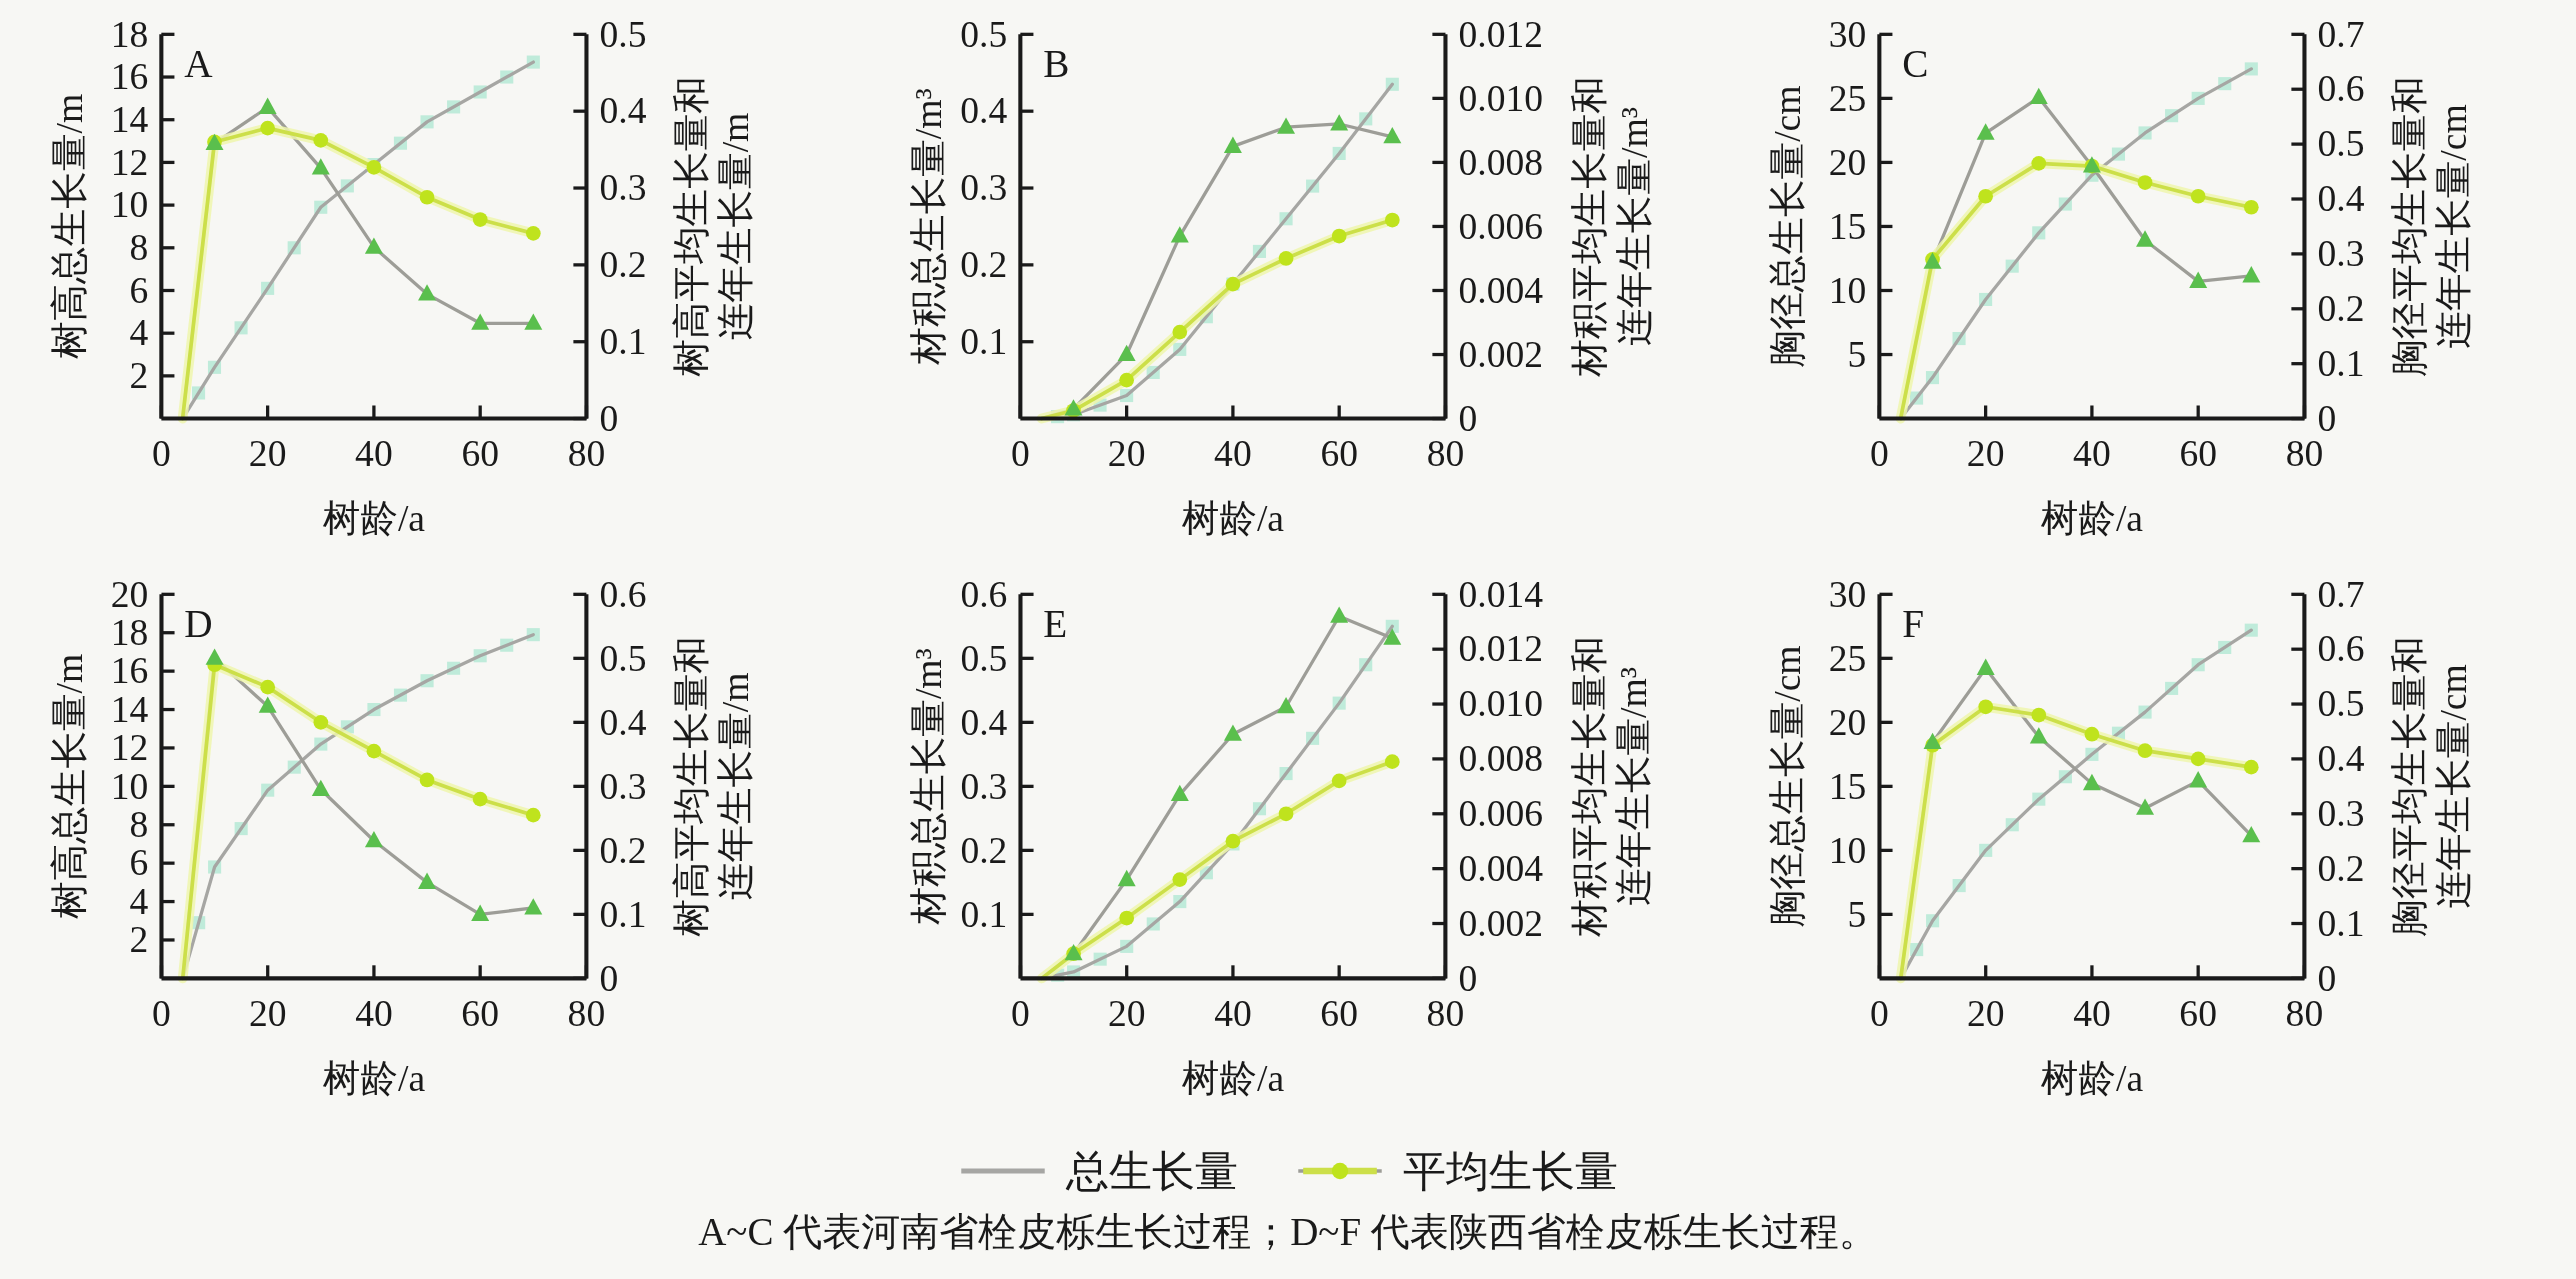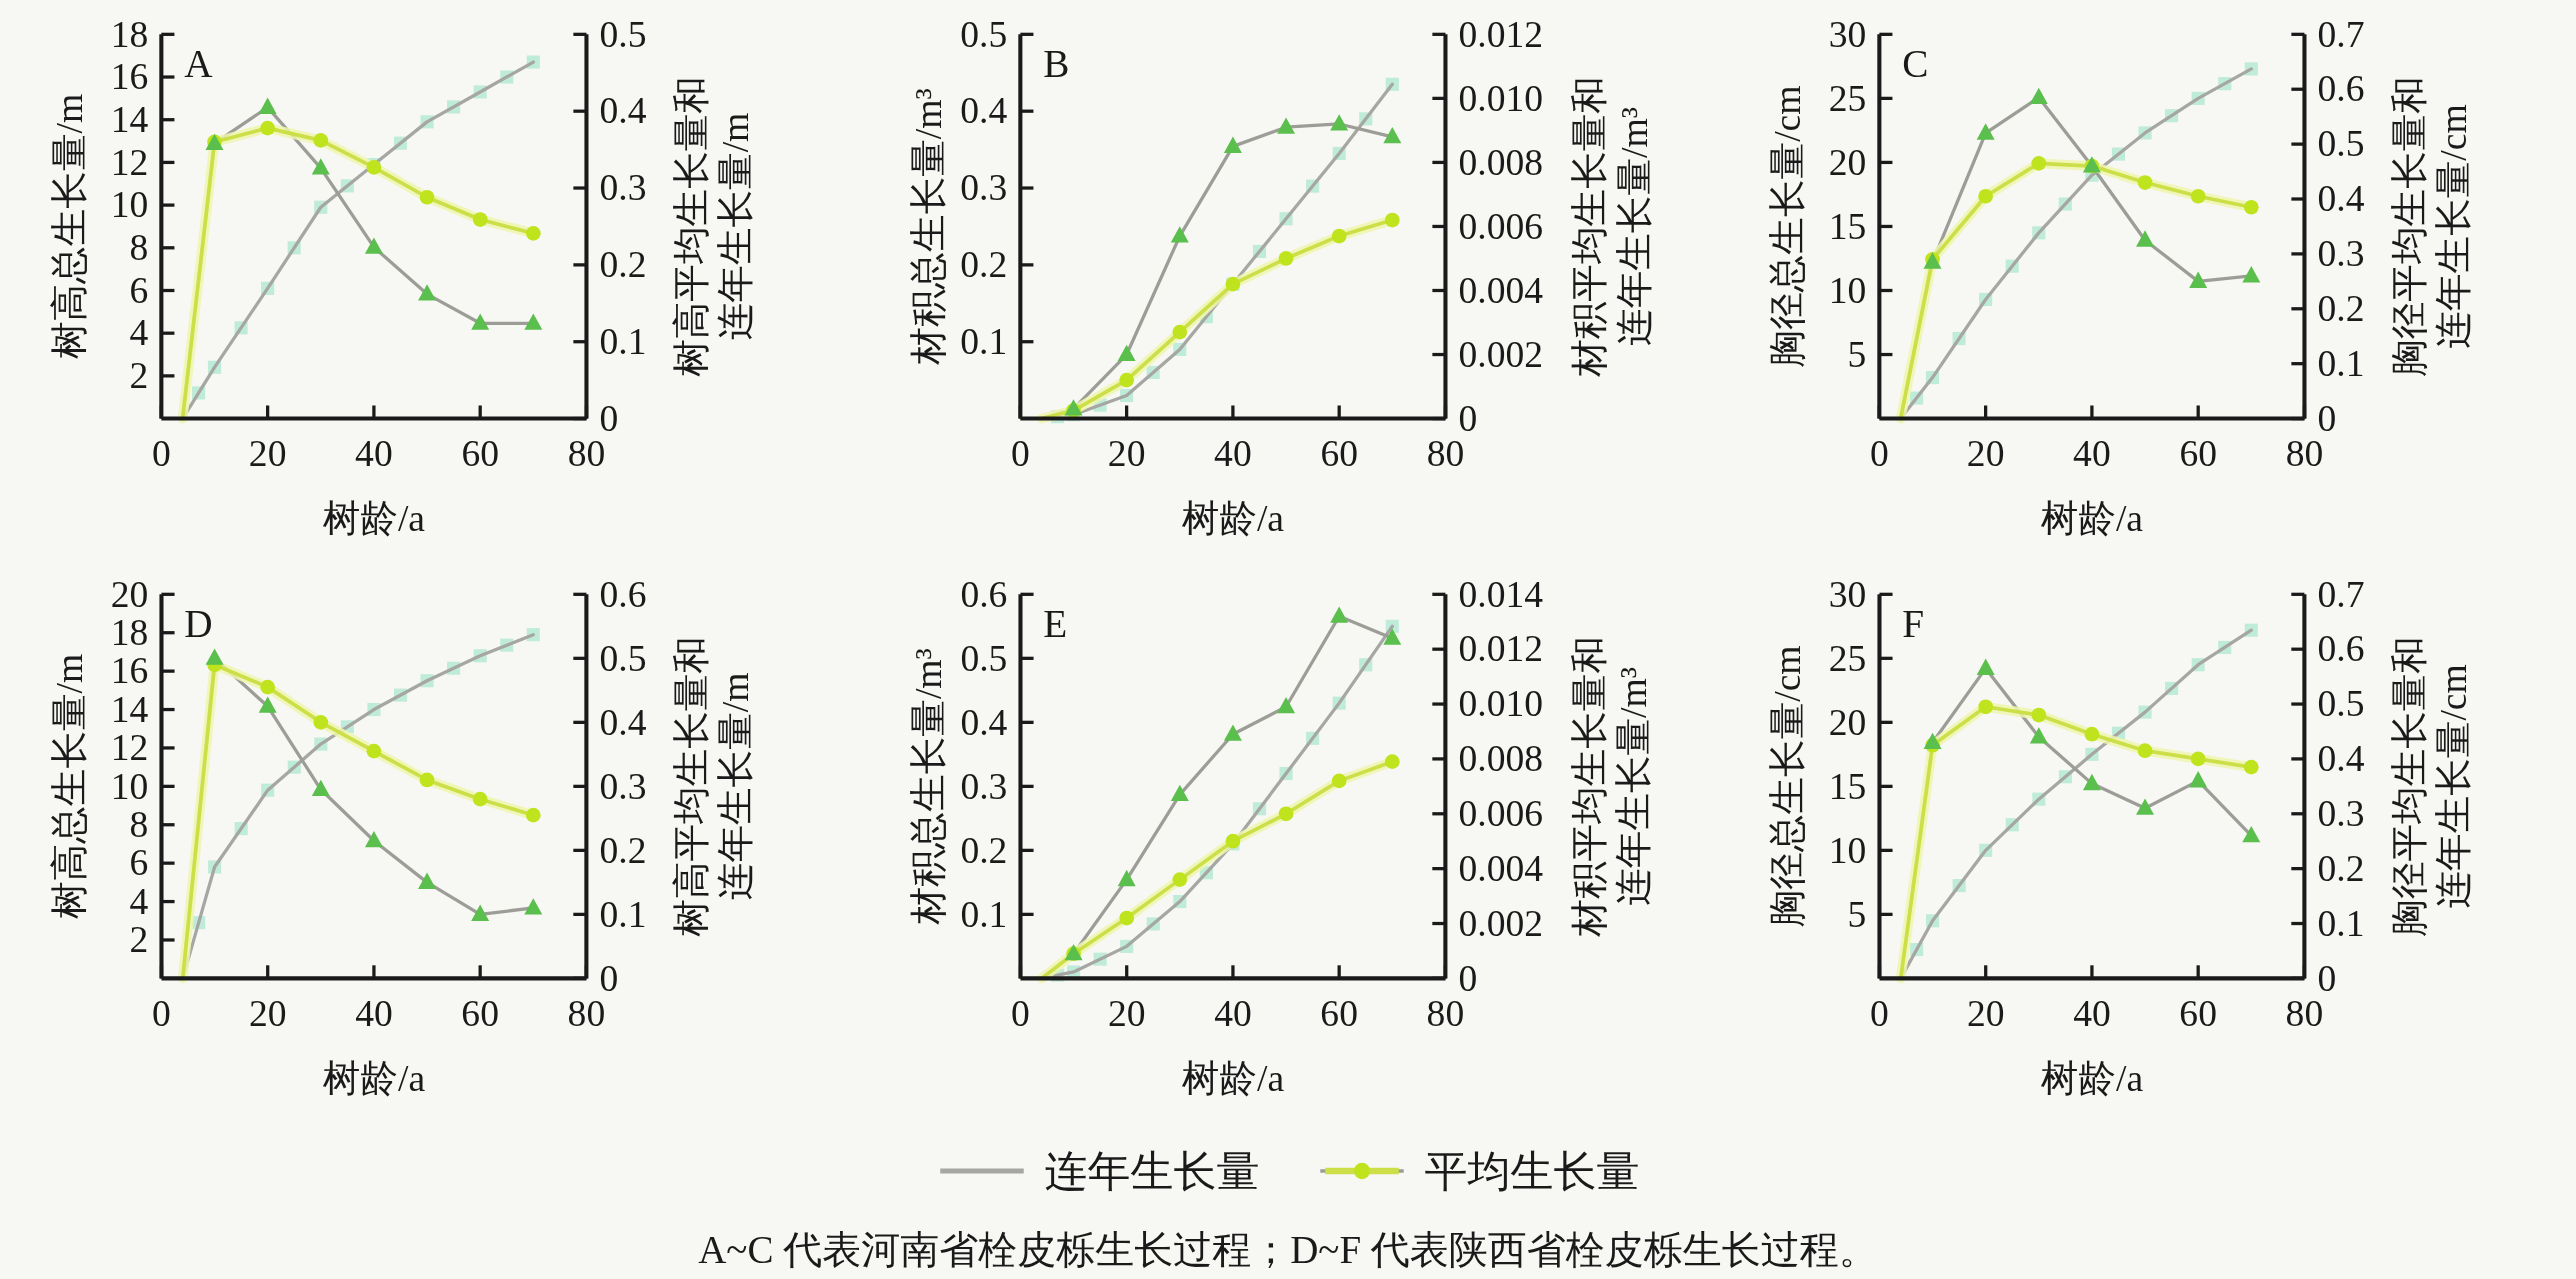--- a/index.html
+++ b/index.html
@@ -34,21 +34,21 @@
   .legend-item .swatch { display: inline-block; width: 90px; height: 36px; }
   .legend-item .swatch svg { display: block; }
   .legend-label {
     font-size: 43px;
     line-height: 1;
     white-space: nowrap;
   }
   #caption-row {
     height: 65px;
     display: flex;
-    align-items: flex-end;
+    align-items: flex-start;
     justify-content: center;
   }
   #caption {
     font-size: 39px;
     line-height: 1.2;
     white-space: nowrap;
   }
 </style>
 </head>
 <body>
@@ -553,21 +553,21 @@
       </div>
   </div>
 
   <div id="legend-row">
     <div class="legend-item">
       <span class="swatch">
           <svg width="90" height="36" viewBox="0 0 110 44">
             <line x1="4" y1="22" x2="106" y2="22" stroke="#a6a6a3" stroke-width="6"></line>
           </svg>
         </span>
-      <span class="legend-label">连年生长量</span>
+      <span class="legend-label">总生长量</span>
     </div>
     <div class="legend-item">
       <span class="swatch">
           <svg width="90" height="36" viewBox="0 0 110 44">
             <line x1="4" y1="22" x2="106" y2="22" stroke="#9d9d97" stroke-width="4"></line>
             <line x1="10" y1="22" x2="100" y2="22" stroke="#ccdf49" stroke-width="8"></line>
             <circle cx="55" cy="22" r="10" fill="#bfe31d"></circle>
           </svg>
         </span>
       <span class="legend-label">平均生长量</span>

